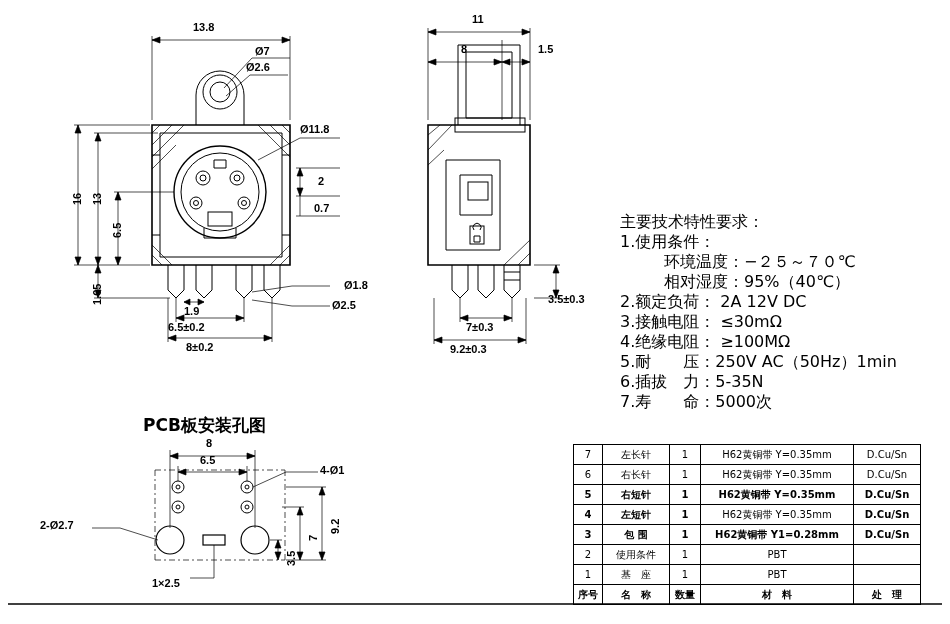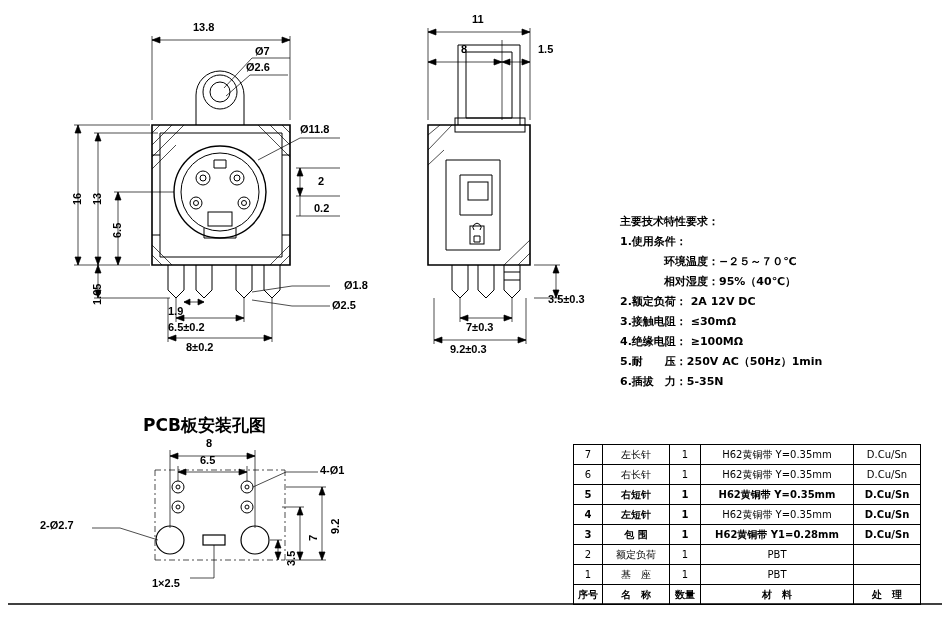--- a/index.html
+++ b/index.html
@@ -7,21 +7,21 @@
     width:950px;height:624px;background:#ffffff;
     font-family:"Liberation Sans", sans-serif;
     color:#000;overflow:hidden;position:relative;
   }
   #sheet{position:absolute;left:0;top:0;width:950px;height:624px;}
   .txt{position:absolute;white-space:nowrap;font-size:11px;line-height:1;}
   .cn{font-family:"DejaVu Sans", sans-serif;}
   .bold{font-weight:bold;}
   .vert{transform:rotate(-90deg);transform-origin:left top;}
   .spec{position:absolute;left:620px;top:212px;width:320px;}
-  .spec div{font-size:11px;line-height:20px;white-space:nowrap;font-family:"DejaVu Sans", sans-serif;font-weight:bold;}
+  .spec div{font-size:16px;line-height:20px;white-space:nowrap;font-family:"DejaVu Sans", sans-serif;font-weight:normal;}
   .spec .ind2{padding-left:44px;}
   table.bom{position:absolute;left:573px;top:444px;border-collapse:collapse;font-family:"DejaVu Sans", sans-serif;}
   table.bom td{border:1px solid #000;font-size:10px;text-align:center;height:19px;padding:0 2px;white-space:nowrap;}
   table.bom td.c0{width:24px;}
   table.bom td.c1{width:62px;}
   table.bom td.c2{width:26px;}
   table.bom td.c3{width:148px;}
   table.bom td.c4{width:62px;}
   table.bom td.bld{font-weight:bold;}
   .pcbtitle{position:absolute;left:143px;top:396px;font-size:17px;font-weight:bold;font-family:"DejaVu Sans", sans-serif;margin-top:18px;}
@@ -205,22 +205,22 @@
 
 <div class="txt bold" style="left:193px;top:22px;">13.8</div>
 <div class="txt bold" style="left:255px;top:46px;">Ø7</div>
 <div class="txt bold" style="left:246px;top:62px;">Ø2.6</div>
 <div class="txt bold" style="left:300px;top:124px;">Ø11.8</div>
 <div class="txt bold vert" style="left:72px;top:205px;">16</div>
 <div class="txt bold vert" style="left:92px;top:205px;">13</div>
 <div class="txt bold vert" style="left:112px;top:238px;">6.5</div>
 <div class="txt bold vert" style="left:92px;top:305px;">1.65</div>
 <div class="txt bold" style="left:318px;top:176px;">2</div>
-<div class="txt bold" style="left:314px;top:203px;">0.2</div>
-<div class="txt bold" style="left:168px;top:306px;">1.9</div>
+<div class="txt bold" style="left:314px;top:203px;">0.7</div>
+<div class="txt bold" style="left:184px;top:306px;">1.9</div>
 <div class="txt bold" style="left:344px;top:280px;">Ø1.8</div>
 <div class="txt bold" style="left:332px;top:300px;">Ø2.5</div>
 <div class="txt bold" style="left:168px;top:322px;">6.5±0.2</div>
 <div class="txt bold" style="left:186px;top:342px;">8±0.2</div>
 
 <div class="txt bold" style="left:472px;top:14px;">11</div>
 <div class="txt bold" style="left:461px;top:44px;">8</div>
 <div class="txt bold" style="left:538px;top:44px;">1.5</div>
 <div class="txt bold" style="left:548px;top:294px;">3.5±0.3</div>
 <div class="txt bold" style="left:466px;top:322px;">7±0.3</div>
@@ -239,20 +239,21 @@
 <div class="spec">
   <div>主要技术特性要求：</div>
   <div>1.使用条件：</div>
   <div class="ind2">环境温度：−２５～７０℃</div>
   <div class="ind2">相对湿度：95%（40℃）</div>
   <div>2.额定负荷：  2A 12V DC</div>
   <div>3.接触电阻：  ≤30mΩ</div>
   <div>4.绝缘电阻：  ≥100MΩ</div>
   <div>5.耐　　压：250V AC（50Hz）1min</div>
   <div>6.插拔　力：5-35N</div>
+  <div>7.寿　　命：5000次</div>
 </div>
 
 <table class="bom">
   <tbody>
     <tr>
       <td class="c0">7</td>
       <td class="c1">左长针</td>
       <td class="c2">1</td>
       <td class="c3">H62黄铜带 Y=0.35mm</td>
       <td class="c4">D.Cu/Sn</td>
@@ -280,21 +281,21 @@
     </tr>
     <tr>
       <td class="c0 bld">3</td>
       <td class="c1 bld">包 围</td>
       <td class="c2 bld">1</td>
       <td class="c3 bld">H62黄铜带 Y1=0.28mm</td>
       <td class="c4 bld">D.Cu/Sn</td>
     </tr>
     <tr>
       <td class="c0">2</td>
-      <td class="c1">额定负荷</td>
+      <td class="c1">使用条件</td>
       <td class="c2">1</td>
       <td class="c3">PBT</td>
       <td class="c4"></td>
     </tr>
     <tr>
       <td class="c0">1</td>
       <td class="c1">基　座</td>
       <td class="c2">1</td>
       <td class="c3">PBT</td>
       <td class="c4"></td>

